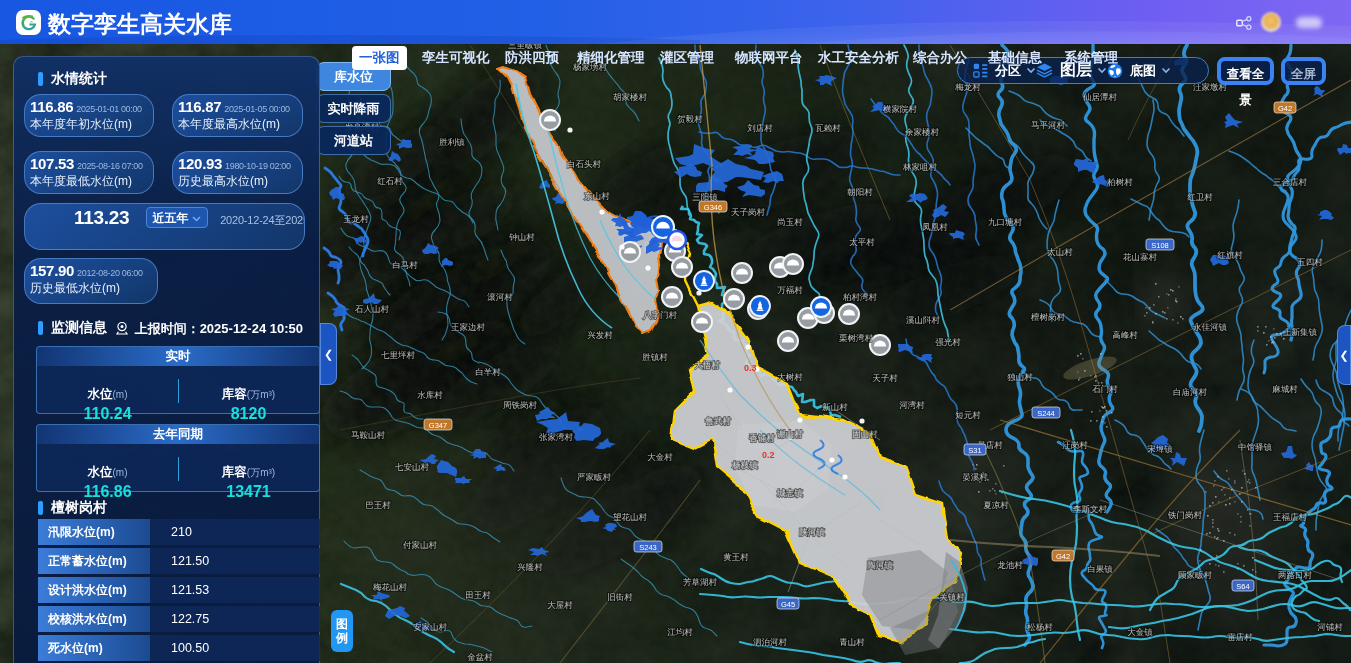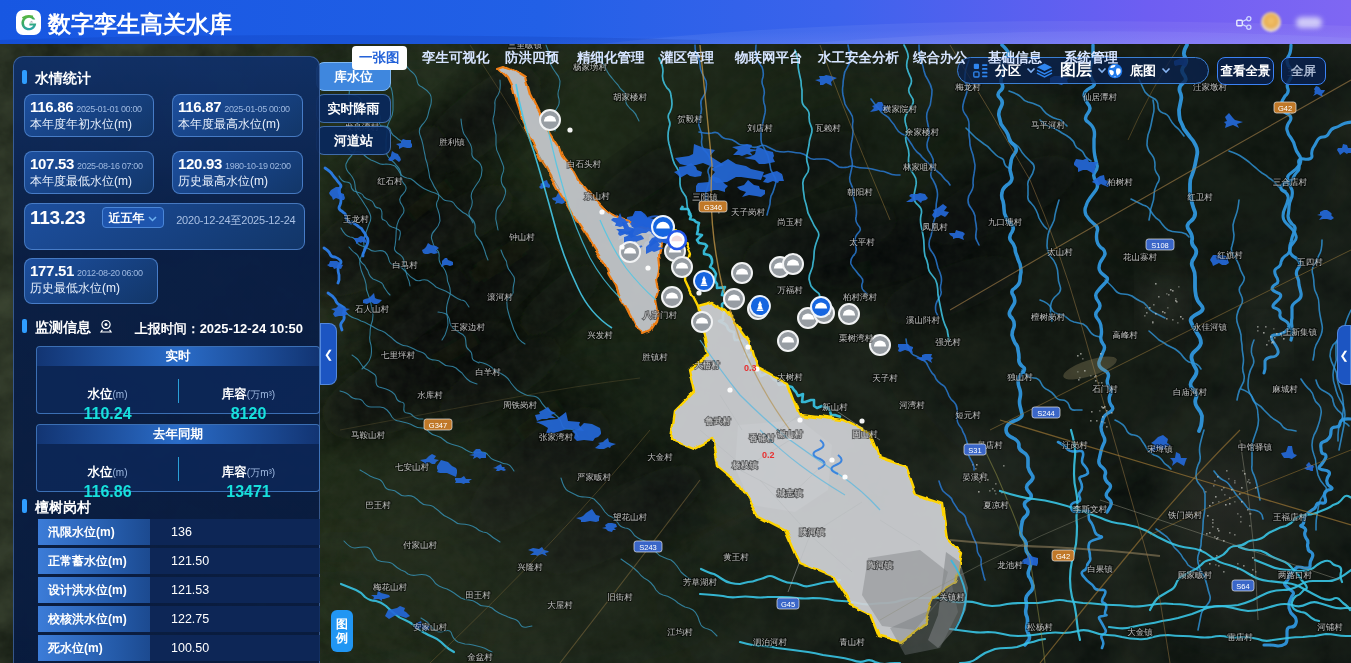--- a/index.html
+++ b/index.html
@@ -22,25 +22,25 @@
 
 .qbtn { position:absolute; left:316px; width:75px; height:29px; border-radius:8px;
   color:#fff; font-size:13px; font-weight:bold; text-align:center; line-height:27px;
   background:rgba(9,40,92,0.92); border:1px solid rgba(110,165,240,0.55); z-index:5;}
 .qbtn.active { background:#3f87de; border-color:#7fb8f2; }
 
 
 #panel { position:absolute; left:13px; top:56px; width:307px; height:640px;
   background:linear-gradient(180deg, rgba(16,48,104,0.95) 0%, rgba(9,30,70,0.94) 30%, rgba(8,27,64,0.94) 100%);
   border:1px solid rgba(110,160,230,0.45); border-radius:10px; z-index:20; }
-.sechead { position:absolute; left:8px; display:flex; }
+.sechead { position:absolute; left:24px; display:flex; align-items:center; }
 .secbar { width:5px; height:14px; border-radius:2px; background:#2f9dff; margin-right:8px; }
 .sechead span { color:#fff; font-size:14px; font-weight:bold; }
 .card { position:absolute; background:linear-gradient(145deg,#1d4f9e 0%,#16407f 60%,#123668 100%);
-  border:1px solid rgba(86,140,215,0.75); border-radius:8px; padding:3px 5px; white-space:nowrap; overflow:hidden; }
+  border:1px solid rgba(86,140,215,0.75); border-radius:17px; padding:3px 5px; white-space:nowrap; overflow:hidden; }
 .cnum { color:#fff; font-size:15px; font-weight:bold; display:inline-block; letter-spacing:-0.3px; }
 .cdate { color:#9db8e0; font-size:9px; margin-left:3px; letter-spacing:-0.35px; }
 .clabel { color:#e8f0fc; font-size:12px; margin-top:0px; }
 
 .rtbox { position:absolute; left:22px; width:284px; height:68px;
   background:rgba(14,44,98,0.6); border:1px solid rgba(72,130,205,0.8); border-radius:4px; }
 .rthead { height:19px; line-height:19px; text-align:center; color:#fff; font-size:12.5px; font-weight:bold;
   background:linear-gradient(90deg, rgba(30,80,170,0.35) 0%, #2a6cc8 50%, rgba(30,80,170,0.35) 100%); border-radius:3px 3px 0 0; }
 .rtcols { display:flex; margin-top:20px; }
 .rtcol { width:50%; text-align:center; }
@@ -51,21 +51,21 @@
 
 .trow { position:absolute; left:24px; width:282px; height:26px; display:flex; }
 .trowL { width:112px; background:linear-gradient(90deg,#3c7cd8 0%, #245aa8 70%, #1c4a90 100%);
   color:#fff; font-size:12px; font-weight:bold; line-height:26px; padding-left:10px; }
 .trowR { flex:1; background:rgba(14,40,90,0.85); color:#fff; font-size:12.5px; line-height:26px; padding-left:21px; }
 
 
 .ctlpill { position:absolute; top:57px; height:27px; background:rgba(9,33,78,0.78);
   border:1px solid #3b7fd4; border-radius:14px; color:#fff; z-index:10; display:flex; align-items:center; }
 .ctlbtn { position:absolute; top:57px; height:28px; background:rgba(9,33,78,0.85);
-  border:1px solid #3b82f6; border-radius:8px; color:#fff; font-size:12.5px; font-weight:bold;
+  border:4px solid #3b82f6; border-radius:8px; color:#fff; font-size:12.5px; font-weight:bold;
   text-align:center; line-height:26px; z-index:10; }
 
 
 #tabL { position:absolute; left:320px; top:323px; width:17px; height:62px; background:#1c55c2;
   border:1px solid rgba(120,170,240,.6); border-radius:0 8px 8px 0; color:#fff; z-index:19;
   font-size:11px; display:flex; align-items:center; justify-content:center; }
 #tabR { position:absolute; left:1337px; top:325px; width:14px; height:60px; background:#1c55c2;
   border:1px solid rgba(120,170,240,.6); border-radius:8px 0 0 8px; color:#fff; z-index:10;
   font-size:11px; display:flex; align-items:center; justify-content:center; }
 #legend { position:absolute; left:331px; top:610px; width:22px; height:42px; background:#2196f3;
@@ -840,29 +840,29 @@
     <div class="card" style="left:10px; top:94px; width:130px; height:43px;">
       <span class="cnum">107.53</span><span class="cdate">2025-08-16 07:00</span>
       <div class="clabel">本年度最低水位(m)</div>
     </div>
     <div class="card" style="left:158px; top:94px; width:131px; height:43px;">
       <span class="cnum">120.93</span><span class="cdate">1980-10-19 02:00</span>
       <div class="clabel">历史最高水位(m)</div>
     </div>
 
     <div class="card" style="left:10px; top:146px; width:281px; height:47px;">
-      <span class="cnum" style="font-size:19px;">113.23</span>
+      <span class="cnum" style="font-size:19px;margin-left:44px;">113.23</span>
       <span style="display:inline-block; vertical-align:2px; margin-left:12px; width:62px; height:21px; border:1px solid #4a86d8; border-radius:4px; background:#1e55ae; color:#fff; font-size:12px; font-weight:bold; text-align:center; line-height:20px;">近五年 <svg width="9" height="6" viewBox="0 0 9 6">
             <path d="M1 1 L4.5 4.5 L8 1" stroke="#6db0f0" fill="none" stroke-width="1.5"></path>
           </svg></span>
       <span class="cdate" style="font-size:11px; margin-left:8px; letter-spacing:-0.2px; color:#a9c0e4;">2020-12-24至2025-12-24</span>
     </div>
 
     <div class="card" style="left:10px; top:201px; width:134px; height:46px;">
-      <span class="cnum">177.51</span><span class="cdate">2012-08-20 06:00</span>
+      <span class="cnum">157.90</span><span class="cdate">2012-08-20 06:00</span>
       <div class="clabel">历史最低水位(m)</div>
     </div>
 
     <div class="sechead" style="position:absolute; top:262px;">
         <div class="secbar"></div>
         <span>监测信息</span>
       <svg width="14" height="14" viewBox="0 0 14 14" style="margin-left:8px;">
           <circle cx="7" cy="5.6" r="4.1" fill="none" stroke="#fff" stroke-width="1.2"></circle>
           <circle cx="7" cy="5.6" r="1.5" fill="#fff"></circle>
           <path d="M3.4 10.9 L2 13 H12 L10.6 10.9" fill="none" stroke="#fff" stroke-width="1.2"></path>
@@ -900,21 +900,21 @@
       <div class="rtdivider"></div>
     </div>
 
     <div class="sechead" style="position:absolute; top:442px;">
         <div class="secbar"></div>
         <span>檀树岗村</span>
       </div>
 
     <div class="trow" style="top:462px;">
         <div class="trowL">汛限水位(m)</div>
-        <div class="trowR">136</div>
+        <div class="trowR">210</div>
       </div>
     <div class="trow" style="top:491px;">
         <div class="trowL">正常蓄水位(m)</div>
         <div class="trowR">121.50</div>
       </div>
     <div class="trow" style="top:520px;">
         <div class="trowL">设计洪水位(m)</div>
         <div class="trowR">121.53</div>
       </div>
     <div class="trow" style="top:549px;">

